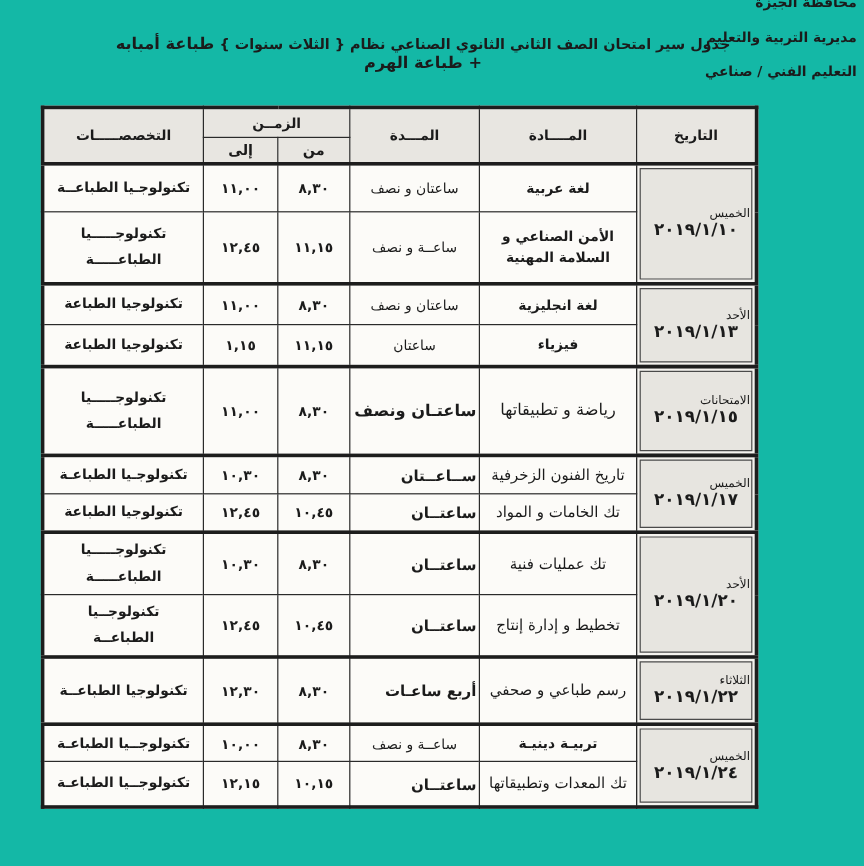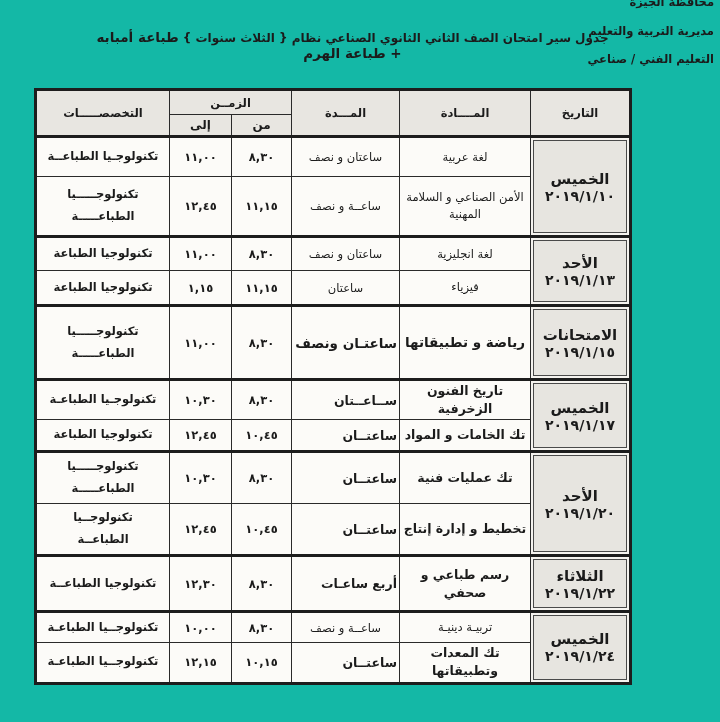--- a/index.html
+++ b/index.html
@@ -61,29 +61,29 @@
   thead tr.h2 th { font-size:12px; }
 
   tbody.day-group { border-top:3px solid #1d1d1d; }
 
   td.date-cell {
     background:#e7e5e0;
     box-shadow: inset 0 0 0 2px #f5f3ef, inset 0 0 0 3px #4a4a4a;
     font-weight:bold;
   }
   .date-inner { display:flex; flex-direction:column; justify-content:space-around; height:100%; padding:6px 2px; }
-  .day-name { font-size:15px; font-weight:bold; }
+  .day-name { font-size:10px; font-weight:normal;text-align:right; }
   .date-num { font-size:14px; font-weight:bold; letter-spacing:0.5px; }
 
-  td.subject { font-size:11.5px; line-height:1.45; }
+  td.subject { font-size:11.5px; line-height:1.45;font-weight:bold; }
   td.duration { font-size:11.5px; }
   td.t-from, td.t-to { font-size:12px; font-weight:bold; letter-spacing:1px; }
   td.spec { font-weight:bold; font-size:11.5px; white-space:pre-line; line-height:1.9; }
 
-  tr.heavy td.subject { font-weight:bold; font-size:12.5px; border-width:1.8px; }
+  tr.heavy td.subject { font-weight:normal; font-size:12.5px; border-width:1.8px; }
   tr.heavy td.duration { font-weight:bold; font-size:12.5px;text-align:right; }
   tr.xl td.subject, tr.xl td.duration { font-size:13.5px; }
 
   
   .footer-note {
     position:absolute; top:694px; right:40px; left:40px;
     text-align:center; font-weight:bold; font-size:12px;
   }
 </style>
 </head>

